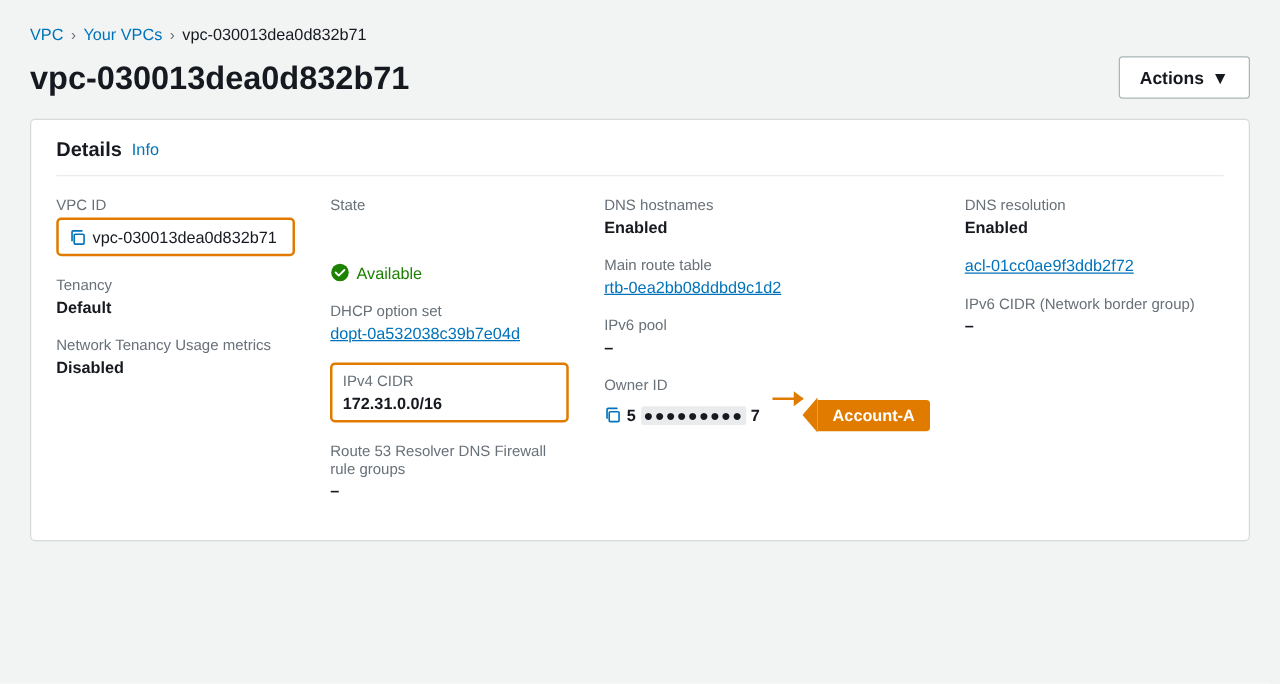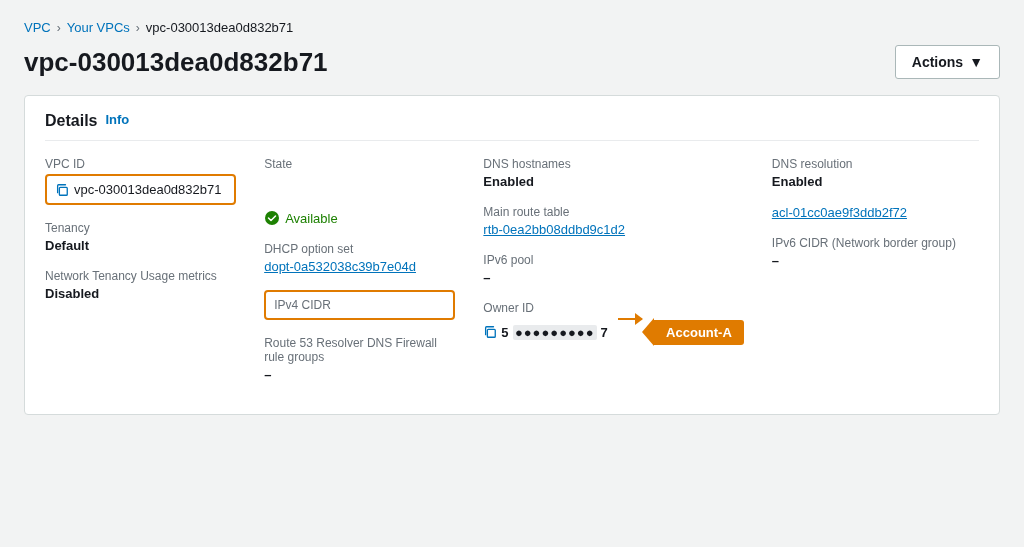--- a/index.html
+++ b/index.html
@@ -69,21 +69,21 @@
     }
     .card-title {
       font-size: 16px;
       font-weight: 700;
       color: #16191f;
     }
     .card-info-link {
       color: #0073bb;
       font-size: 13px;
       text-decoration: none;
-      font-weight: 700;
+      font-weight: 400;
     }
     .details-grid {
       display: grid;
       grid-template-columns: 1fr 1fr 1fr 1fr;
       gap: 12px;
     }
     .detail-col {
       padding: 0 16px 16px 0;
       display: flex;
       flex-direction: column;
@@ -239,20 +239,21 @@
       </div>
 
       <div class="detail-item">
         <span class="detail-label">DHCP option set</span>
         <a href="#" class="detail-value link">dopt-0a532038c39b7e04d</a>
       </div>
 
       <div class="detail-item">
         <div class="ipv4-cidr-box">
           <span class="detail-label">IPv4 CIDR</span>
+          <span class="detail-value">172.31.0.0/16</span>
         </div>
       </div>
 
       <div class="detail-item">
         <span class="detail-label">Route 53 Resolver DNS Firewall rule groups</span>
         <span class="detail-value">–</span>
       </div>
     </div>
 
     <div class="detail-col">

